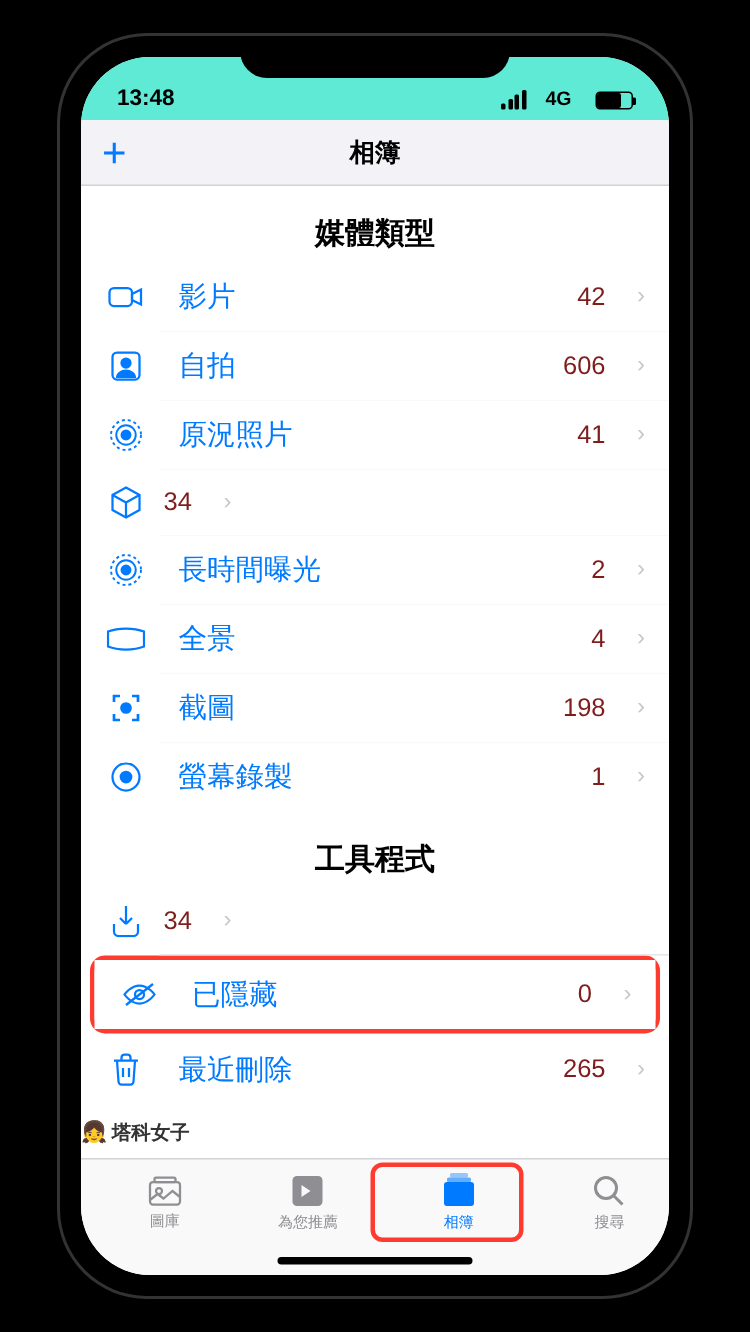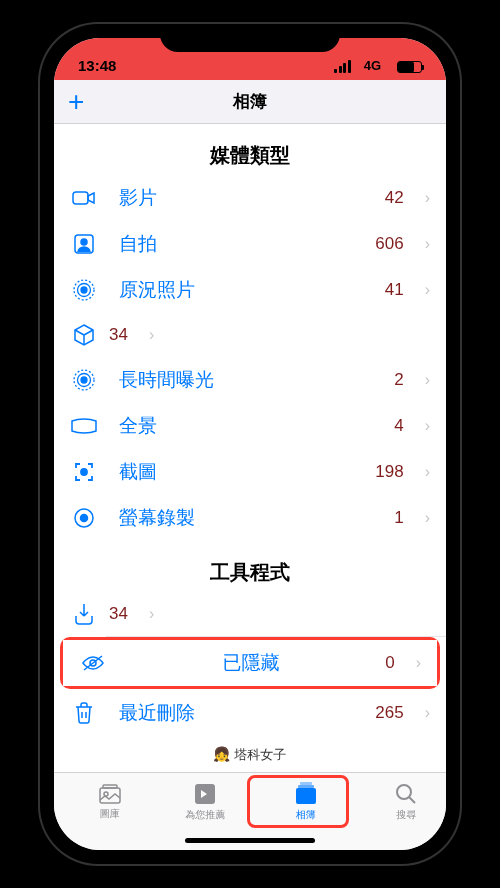--- a/index.html
+++ b/index.html
@@ -42,21 +42,21 @@
       z-index: 100;
     }
     .status-bar {
       height: 42px;
       display: flex;
       justify-content: space-between;
       align-items: center;
       padding: 12px 24px 0;
       font-size: 15px;
       font-weight: 600;
-      background: #ef4444;
+      background: #5eead4;
     }
     .status-right { display: flex; align-items: flex-end; gap: 13px; font-size: 13px; }
     .signal { display: flex; gap: 1.5px; align-items: flex-end; }
     .signal span { width: 3px; background: #000; border-radius: 1px; }
     .signal span:nth-child(1){height:4px}.signal span:nth-child(2){height:7px}.signal span:nth-child(3){height:10px}.signal span:nth-child(4){height:13px}
     .battery { width: 25px; height: 12px; border: 1px solid #000; border-radius: 3px; margin-left: 3px; position: relative; }
     .battery::after { content: ''; position: absolute; right: -3px; top: 3px; width: 2px; height: 5px; background: #000; border-radius: 0 1px 1px 0; }
     .battery-fill { width: 70%; height: 100%; background: #000; border-radius: 1.5px; }
     .nav-bar {
       height: 44px;
@@ -89,24 +89,23 @@
     }
     .list-item.last::after { display: none; }
     .item-icon { width: 28px; display: flex; justify-content: center; color: #007aff; flex-shrink: 0; }
     .item-label { flex: 1; font-size: 19px; color: #007aff; margin-left: 10px; }
     .item-count { font-size: 17px; color: #7f1d1d; margin-right: 10px; }
     .chev { color: #c7c7cc; font-size: 16px; flex-shrink: 0; }
     .highlight-box {
       border: 3px solid #ff3b30;
       border-radius: 10px;
       margin: 1px 6px;
-      text-align: center;
     }
     .highlight-box .list-item::after { display: none; }
-    .watermark { text-align: center; padding: 10px 0 4px; font-size: 13px; font-weight: 400; color: #333; }
+    .watermark { padding: 10px 0 4px; font-size: 13px; font-weight: 700; color: #333; }
     .watermark-icon { display: inline-block; font-size: 14px; margin-right: 3px; }
     .tab-bar {
       height: 78px;
       background: #f9f9f9;
       border-top: 0.5px solid #d1d1d6;
       display: flex;
       padding-bottom: 20px;
     }
     .tab-item {
       flex: 1;

